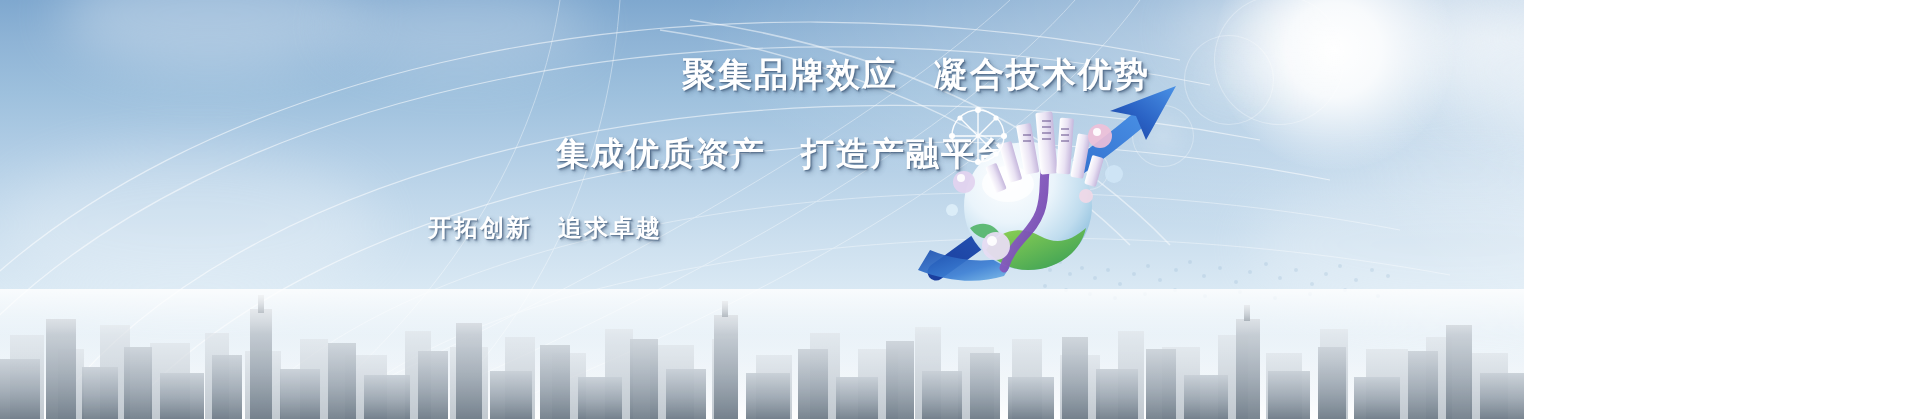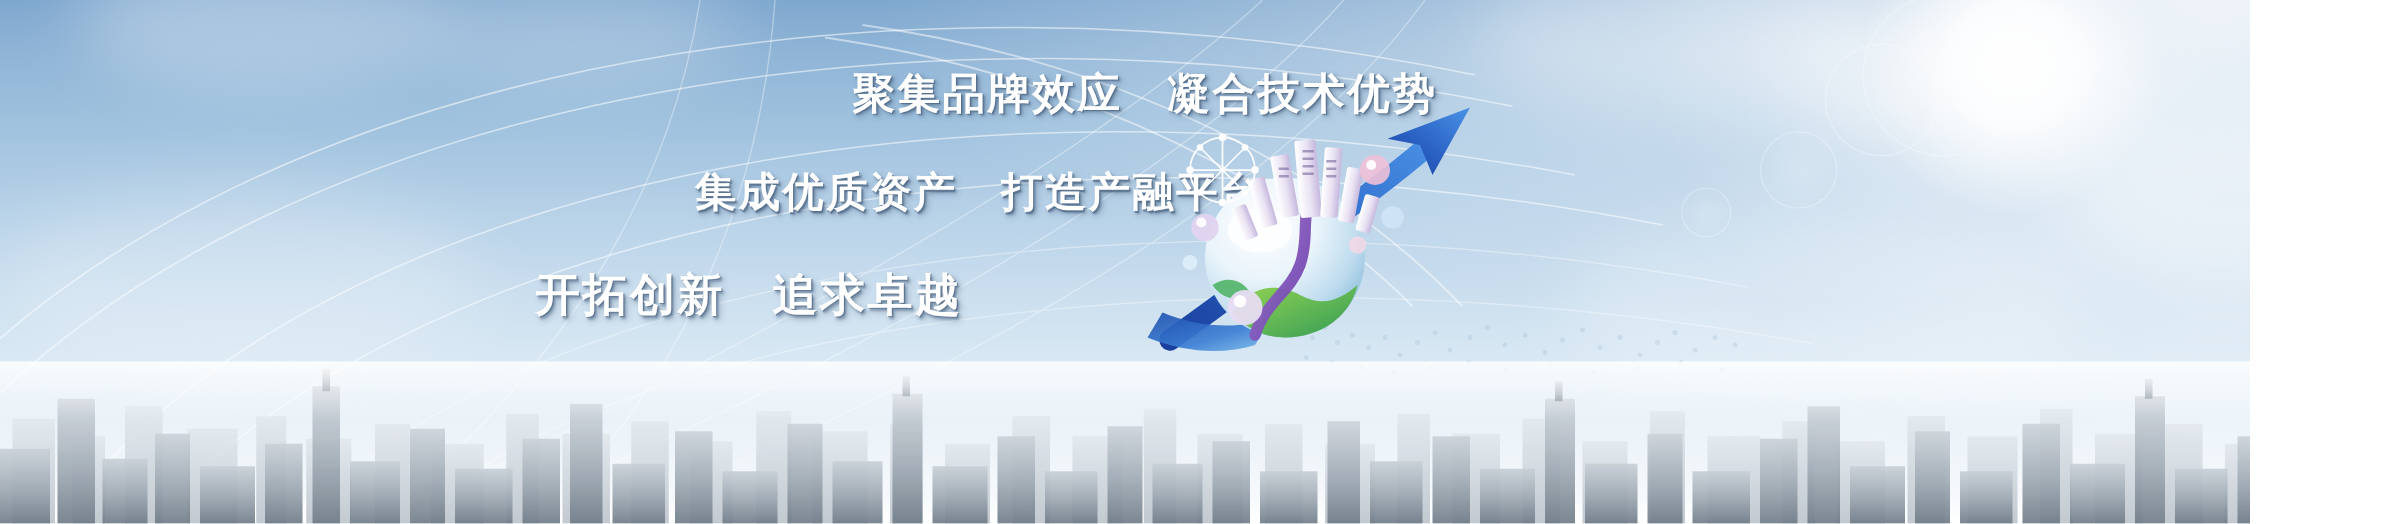--- a/index.html
+++ b/index.html
@@ -2,21 +2,21 @@
 <html><head>
 <meta charset="utf-8">
 <title>Banner</title>
 <style>
   * { margin:0; padding:0; box-sizing:border-box; }
   html,body { width:1920px; height:419px; overflow:hidden; background:#fff; }
   body { font-family:"Liberation Sans","DejaVu Sans",sans-serif; }
 
   .banner{
     position:relative;
-    width:1800px;
+    width:1524px;
     height:419px;
     overflow:hidden;
     background:
       radial-gradient(circle at 1780px -60px, rgba(255,255,255,0.95) 0%, rgba(255,255,255,0.55) 9%, rgba(255,255,255,0.0) 26%),
       radial-gradient(ellipse at 1500px 40px, rgba(255,255,255,0.55) 0%, rgba(255,255,255,0.0) 38%),
       linear-gradient(180deg,
         #7fa8cf 0%,
         #8fb4d6 10%,
         #9dc0dd 22%,
         #aecbe4 34%,
@@ -66,21 +66,21 @@
     font-family:"DejaVu Sans","Liberation Sans",sans-serif;
     font-weight:bold;
     letter-spacing:2px;
     text-shadow:
        1px 1px 0 rgba(70,95,125,0.55),
        2px 2px 2px rgba(60,85,115,0.45),
        3px 3px 5px rgba(55,80,110,0.30);
   }
   .slogan-1{ left:682px; top:52px;  font-size:34px; }
   .slogan-2{ left:556px; top:132px; font-size:33px; }
-  .slogan-3{ left:428px; top:212px; font-size:36px; }
+  .slogan-3{ left:428px; top:212px; font-size:24px; }
 
   
   .graphic{
     position:absolute;
     left:900px; top:78px;
     width:320px; height:220px;
     pointer-events:none;
   }
   .graphic svg{ display:block; }
 

